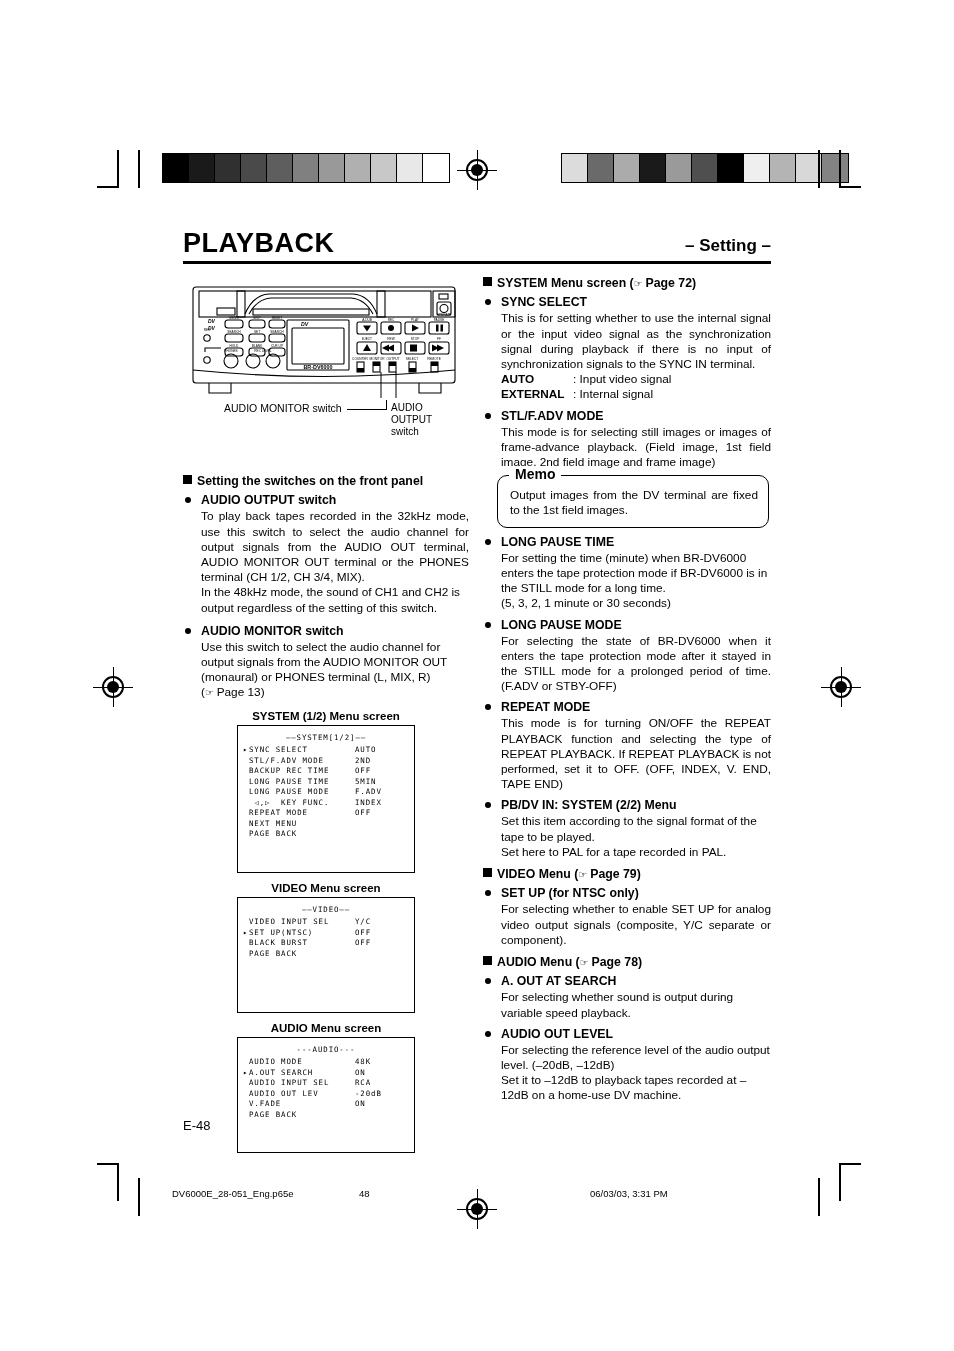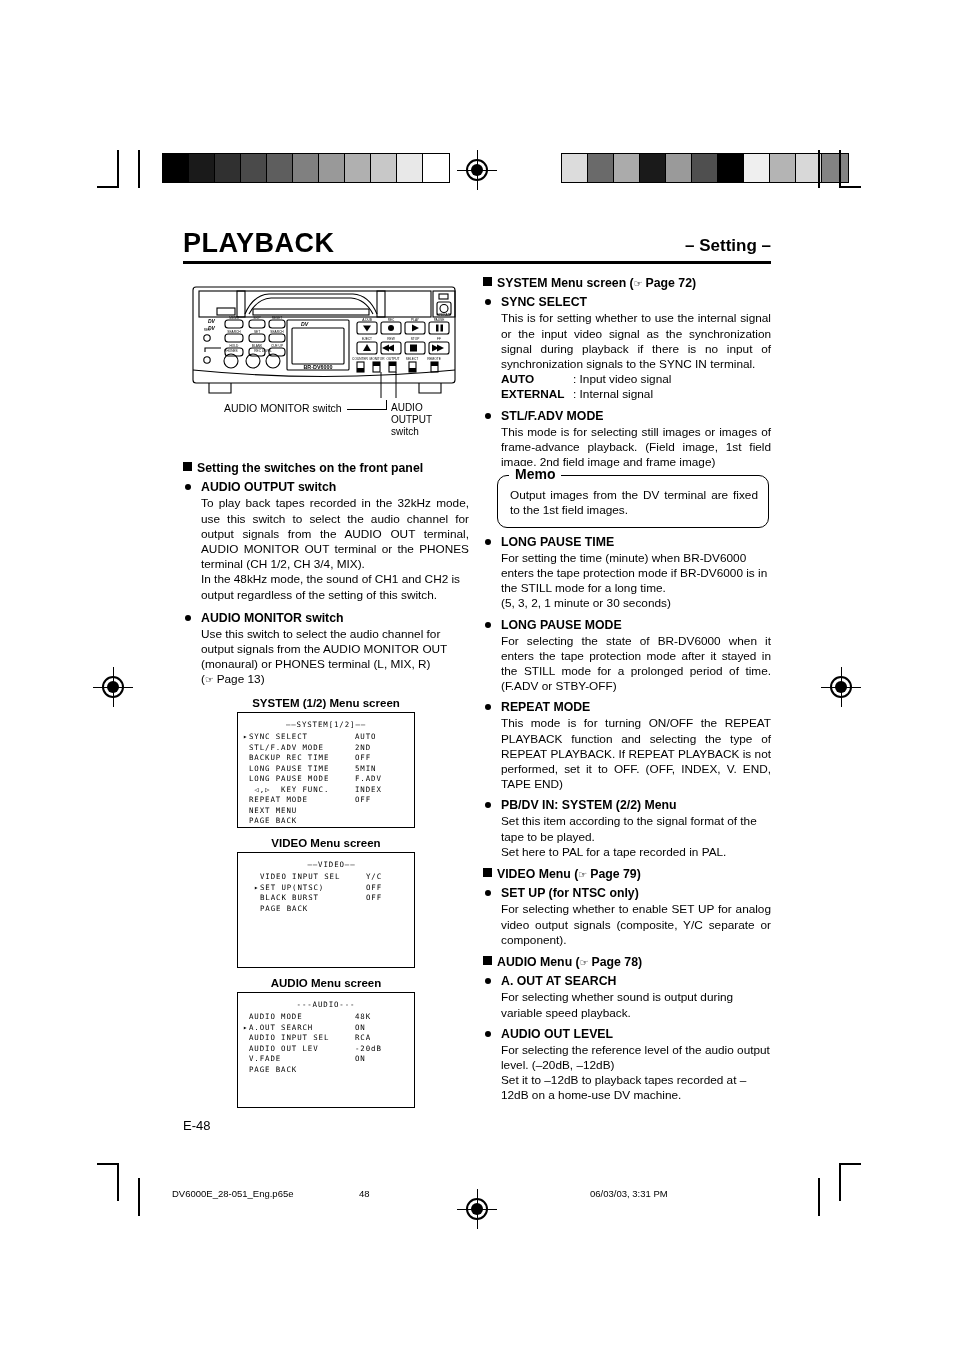--- a/index.html
+++ b/index.html
@@ -289,57 +289,57 @@
           <div class="ln" style="left:156px; top:9px; width:40px; height:1px;"></div>
           <div class="ln" style="left:195px; top:0px; width:1px; height:10px;"></div>
           <div class="t1">AUDIO MONITOR switch</div>
           <div class="t2">
             <div>AUDIO</div>
             <div>OUTPUT</div>
             <div>switch</div>
           </div>
         </div>
 
-        <h3 class="sec" style="margin-top:3px;">
+        <h3 class="sec" style="margin-top:16px;">
           <span class="sq"></span><span>Setting the switches on the front panel</span>
         </h3>
 
         <h4 class="item">
           <span class="bl"></span><span>AUDIO OUTPUT switch</span>
         </h4>
         <p class="body">To play back tapes recorded in the 32kHz mode, use this switch to select the audio channel for output signals from the AUDIO OUT terminal, AUDIO MONITOR OUT terminal or the PHONES terminal (CH 1/2, CH 3/4, MIX).</p>
         <p class="body nojust">In the 48kHz mode, the sound of CH1 and CH2 is output regardless of the setting of this switch.</p>
 
         <h4 class="item" style="margin-top:8px;">
           <span class="bl"></span><span>AUDIO MONITOR switch</span>
         </h4>
         <p class="body nojust">Use this switch to select the audio channel for output signals from the AUDIO MONITOR OUT (monaural) or PHONES terminal (L, MIX, R)</p>
         <p class="body nojust">(<span class="hand">☞</span> <span>Page 13</span>)</p>
 
         <div>
           <div class="menu-title">SYSTEM (1/2) Menu screen</div>
-          <div class="menubox" style="height:116px;">
+          <div class="menubox" style="height:148px;">
             <div class="hdr">——SYSTEM[1/2]——</div>
             <div id="sysRows">
                 <div class="mrow"><span class="cursor">▸</span><span class="lbl">SYNC SELECT</span><span class="val">AUTO</span></div>
                 <div class="mrow"><span class="cursor"> </span><span class="lbl">STL/F.ADV MODE</span><span class="val">2ND</span></div>
                 <div class="mrow"><span class="cursor"> </span><span class="lbl">BACKUP REC TIME</span><span class="val">OFF</span></div>
                 <div class="mrow"><span class="cursor"> </span><span class="lbl">LONG PAUSE TIME</span><span class="val">5MIN</span></div>
                 <div class="mrow"><span class="cursor"> </span><span class="lbl">LONG PAUSE MODE</span><span class="val">F.ADV</span></div>
                 <div class="mrow"><span class="cursor"> </span><span class="lbl"> ◁,▷  KEY FUNC.</span><span class="val">INDEX</span></div>
                 <div class="mrow"><span class="cursor"> </span><span class="lbl">REPEAT MODE</span><span class="val">OFF</span></div>
                 <div class="mrow"><span class="cursor"> </span><span class="lbl">NEXT MENU</span><span class="val"></span></div>
                 <div class="mrow"><span class="cursor"> </span><span class="lbl">PAGE BACK</span><span class="val"></span></div>
               </div>
           </div>
         </div>
 
         <div>
           <div class="menu-title">VIDEO Menu screen</div>
-          <div class="menubox" style="height:116px;padding-left:11px;">
+          <div class="menubox" style="height:116px;">
             <div class="hdr">——VIDEO——</div>
             <div id="vidRows">
                 <div class="mrow"><span class="cursor"> </span><span class="lbl">VIDEO INPUT SEL</span><span class="val">Y/C</span></div>
                 <div class="mrow"><span class="cursor">▸</span><span class="lbl">SET UP(NTSC)</span><span class="val">OFF</span></div>
                 <div class="mrow"><span class="cursor"> </span><span class="lbl">BLACK BURST</span><span class="val">OFF</span></div>
                 <div class="mrow"><span class="cursor"> </span><span class="lbl">PAGE BACK</span><span class="val"></span></div>
               </div>
           </div>
         </div>
 

